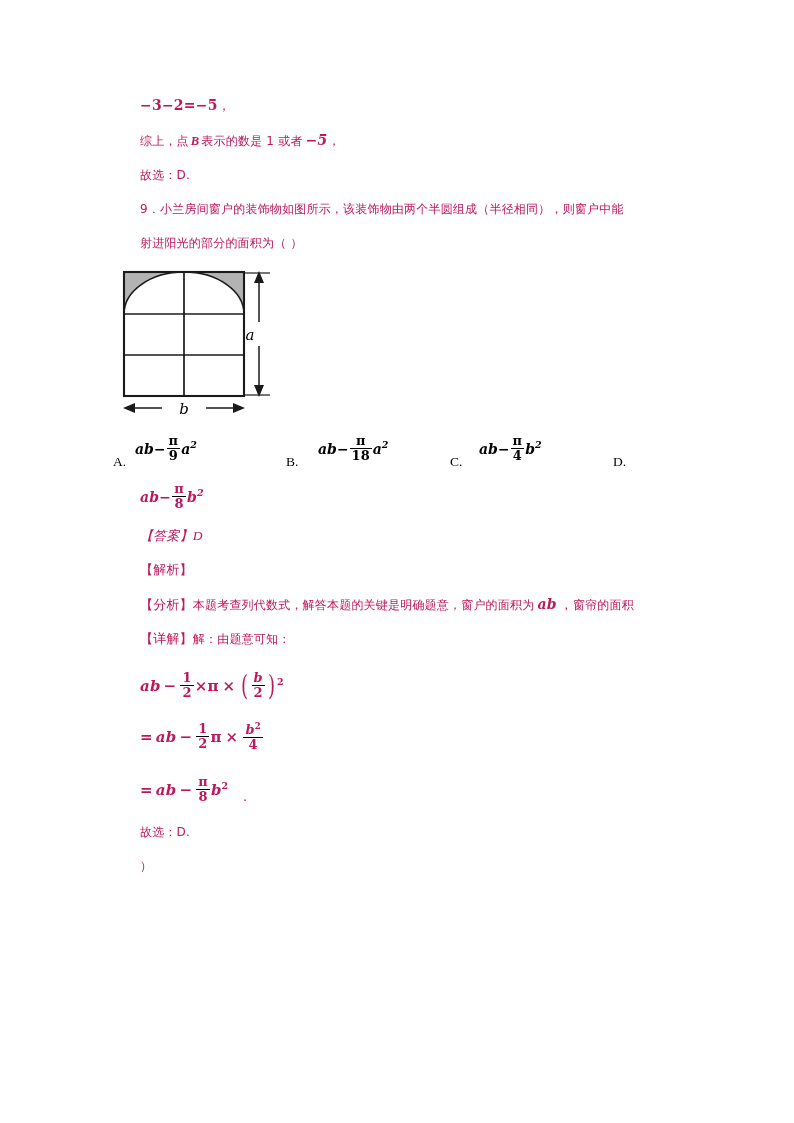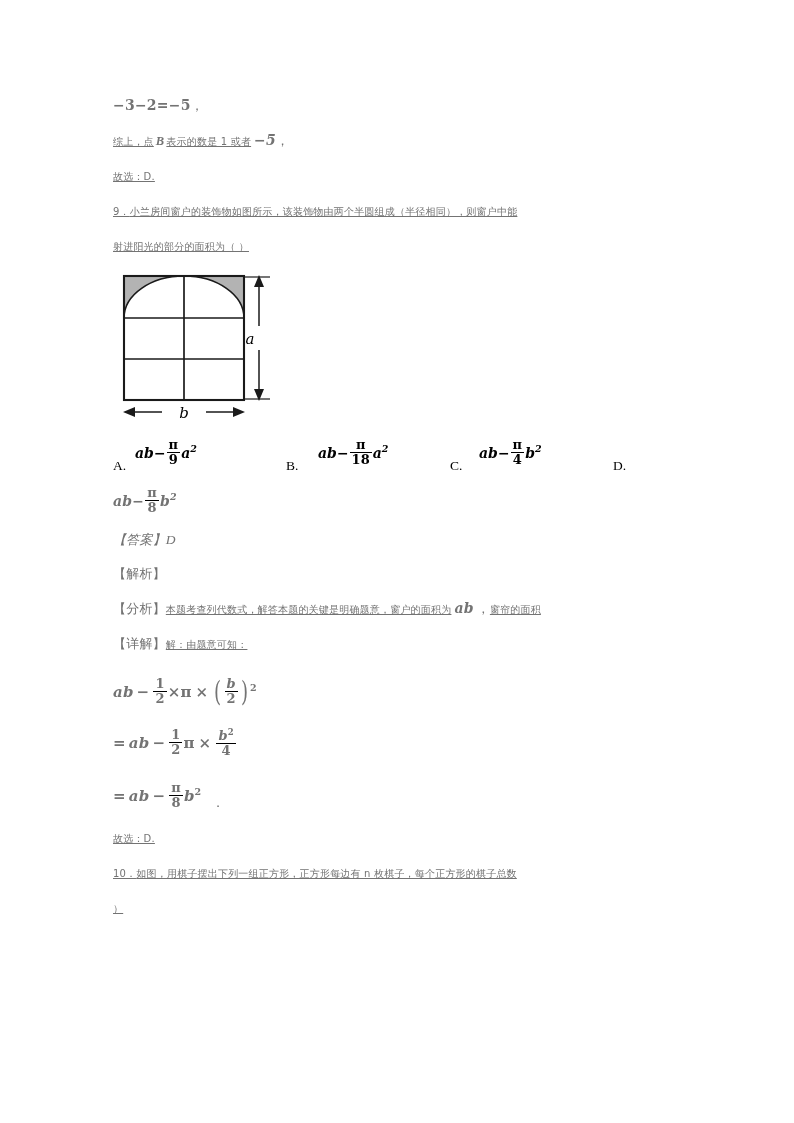--- a/index.html
+++ b/index.html
@@ -23,27 +23,27 @@
   }
   .content {
     position: absolute;
     left: 113px;
     top: 88px;
     width: 568px;
   }
   .line {
     font-size: 13.5px;
     line-height: 34px;
-    color: #737373;
+    color: #be185d;
     letter-spacing: 0.2px;
+    margin-left: 27px;
   }
   .cjk {
     font-family: "DejaVu Sans", "Liberation Sans", sans-serif;
-    font-size: 10px;
-    text-decoration: underline;
+    font-size: 12px;
   }
   .mathline {
     line-height: 30px;
     padding: 2px 0;
   }
   
   .m {
     font-family: "DejaVu Serif", "Liberation Serif", serif;
     font-weight: bold;
     font-style: italic;
@@ -255,20 +255,17 @@
 
     <div class="line mathline" style="line-height:44px;">
       <span class="m" style="font-size:15px;"><span class="op" style="padding-right:3px;">=</span><span class="mi">ab</span><span class="op" style="padding:0 3px;">−</span><span class="frac"><span class="top">π</span><span class="bot">8</span></span><span class="mi">b</span><span class="sup" style="font-style:normal;">2</span></span><span class="comma" style="padding-left:10px;position:relative;top:6px;">．</span>
     </div>
 
     <div class="line">
       <span class="cjk">故选：D.</span>
     </div>
 
     <div class="line">
-      <span class="cjk">10．</span><span class="cjk">如图，用棋子摆出下列一组正方形，正方形每边有 n 枚棋子，每个正方形的棋子总数</span>
-    </div>
-    <div class="line">
       <span class="cjk">）</span>
     </div>
 
   </div>
 </div>
 
 </body></html>

